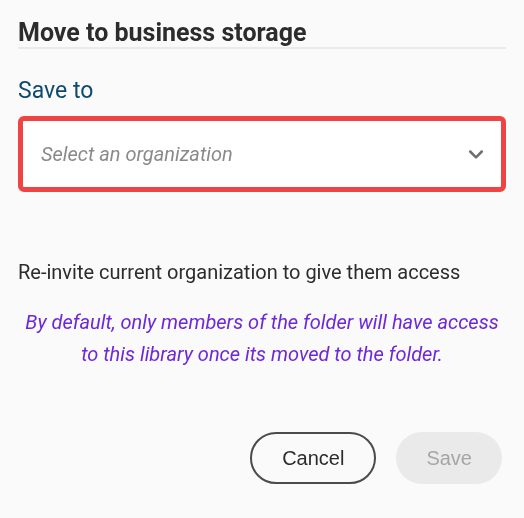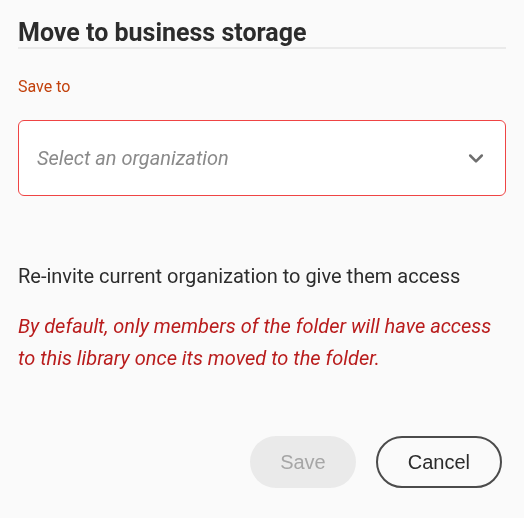--- a/index.html
+++ b/index.html
@@ -19,32 +19,32 @@
     font-size: 25px;
     font-weight: 700;
     color: #2c2c2c;
   }
   .divider {
     height: 2px;
     background: #eaeaea;
     margin-bottom: 28px;
   }
   .field-label {
-    font-size: 16px;
-    color: #c2410c;
-    margin-bottom: 24px;
+    font-size: 23px;
+    color: #0c4a6e;
+    margin-bottom: 12px;
   }
   .select-wrap {
     position: relative;
     width: 100%;
   }
   .select-box {
     width: 100%;
     height: 76px;
-    border: 1px solid #ef4444;
+    border: 5px solid #ef4444;
     border-radius: 6px;
     background: #ffffff;
     padding: 0 28px 0 18px;
     font-size: 20px;
     font-style: italic;
     color: #8a8a8a;
     display: flex;
     align-items: center;
     cursor: pointer;
   }
@@ -65,22 +65,23 @@
   }
   .reinvite-heading {
     font-size: 20px;
     color: #2c2c2c;
     font-weight: 400;
     margin-bottom: 22px;
   }
   .reinvite-desc {
     font-size: 20px;
     font-style: italic;
-    color: #b91c1c;
+    color: #6d28d9;
     line-height: 1.6;
+    text-align: center;
   }
   .button-row {
     display: flex;
     justify-content: flex-end;
     gap: 20px;
     margin-top: 62px;
     padding-right: 4px;
   }
   .btn {
     height: 52px;
@@ -125,15 +126,15 @@
   </span>
 </div>
 
 <div class="section-gap"></div>
 
 <div class="reinvite-heading">Re-invite current organization to give them access</div>
 
 <p class="reinvite-desc">By default, only members of the folder will have access to this library once its moved to the folder.</p>
 
 <div class="button-row">
+  <button class="btn btn-cancel">Cancel</button>
   <button class="btn btn-save" disabled="">Save</button>
-  <button class="btn btn-cancel">Cancel</button>
 </div>
 
 </body></html>

